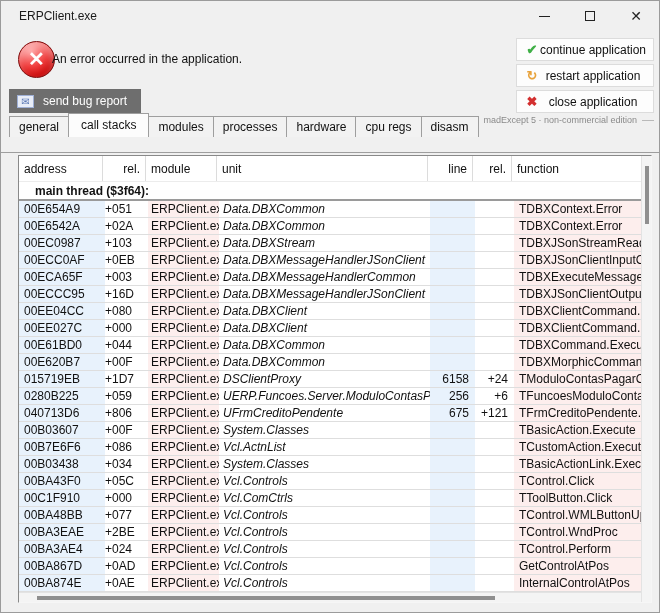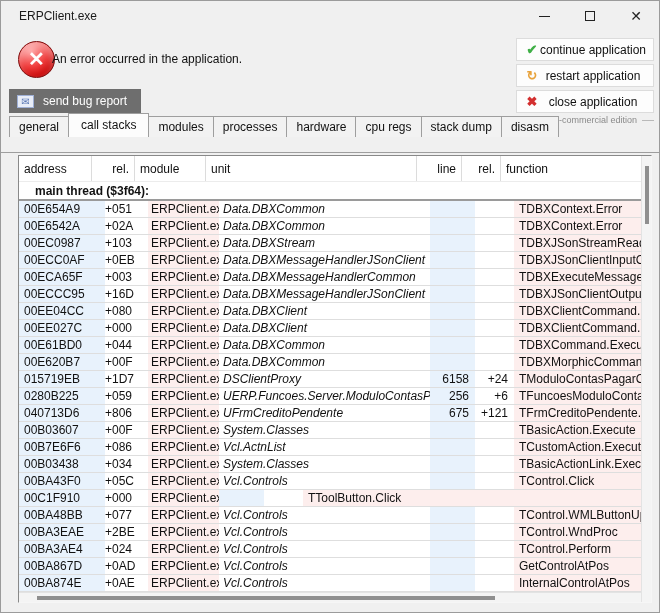--- a/index.html
+++ b/index.html
@@ -71,21 +71,21 @@
   .cell { overflow:hidden; white-space:nowrap; font-size:12px; }
   
   .c0 { width:86px;  background:#e8f2fc; padding-left:5px; }
   .c1 { width:43px;  text-align:right; padding-right:20px; }
   .c2 { width:71px;  background:#fdeeed; padding-left:3px; }
   .c3 { width:211px; padding-left:4px;font-style:italic; }
   .c4 { width:45px;  background:#e8f2fc; text-align:right; padding-right:6px; }
   .c5 { width:39px;  text-align:right; padding-right:6px; }
   .c6 { flex:1; background:#fdeeed; padding-left:5px; }
 
-  .th.h0 { width:73px; } .th.h1 { width:43px; justify-content:flex-end; }
+  .th.h0 { width:84px; } .th.h1 { width:43px; justify-content:flex-end; }
   .th.h2 { width:71px; } .th.h3 { width:211px; }
   .th.h4 { width:45px; justify-content:flex-end; } .th.h5 { width:39px; justify-content:flex-end; }
   .th.h6 { flex:1; border-right:none; }
 </style>
 </head>
 <body>
 
 <div class="window">
 
   <div class="titlebar">
@@ -134,21 +134,20 @@
     <div class="tail"></div>
   </div>
 
   <div class="tabstrip">
     <div class="tab">general</div>
     <div class="tab active">call stacks</div>
     <div class="tab">modules</div>
     <div class="tab">processes</div>
     <div class="tab">hardware</div>
     <div class="tab">cpu regs</div>
-    <div class="tab">stack dump</div>
     <div class="tab">disasm</div>
   </div>
 
   <div class="panel">
     <div class="grid">
       <div class="grid-main">
         <div class="thead">
           <div class="th h0">address</div>
           <div class="th h1">rel.</div>
           <div class="th h2">module</div>
@@ -309,20 +308,21 @@
               <div class="cell c2">ERPClient.exe</div>
               <div class="cell c3">Vcl.Controls</div>
               <div class="cell c4"></div>
               <div class="cell c5"></div>
               <div class="cell c6">TControl.Click</div>
             </div>
             <div class="trow">
               <div class="cell c0">00C1F910</div>
               <div class="cell c1">+000</div>
               <div class="cell c2">ERPClient.exe</div>
+              <div class="cell c3">Vcl.ComCtrls</div>
               <div class="cell c4"></div>
               <div class="cell c5"></div>
               <div class="cell c6">TToolButton.Click</div>
             </div>
             <div class="trow">
               <div class="cell c0">00BA48BB</div>
               <div class="cell c1">+077</div>
               <div class="cell c2">ERPClient.exe</div>
               <div class="cell c3">Vcl.Controls</div>
               <div class="cell c4"></div>

